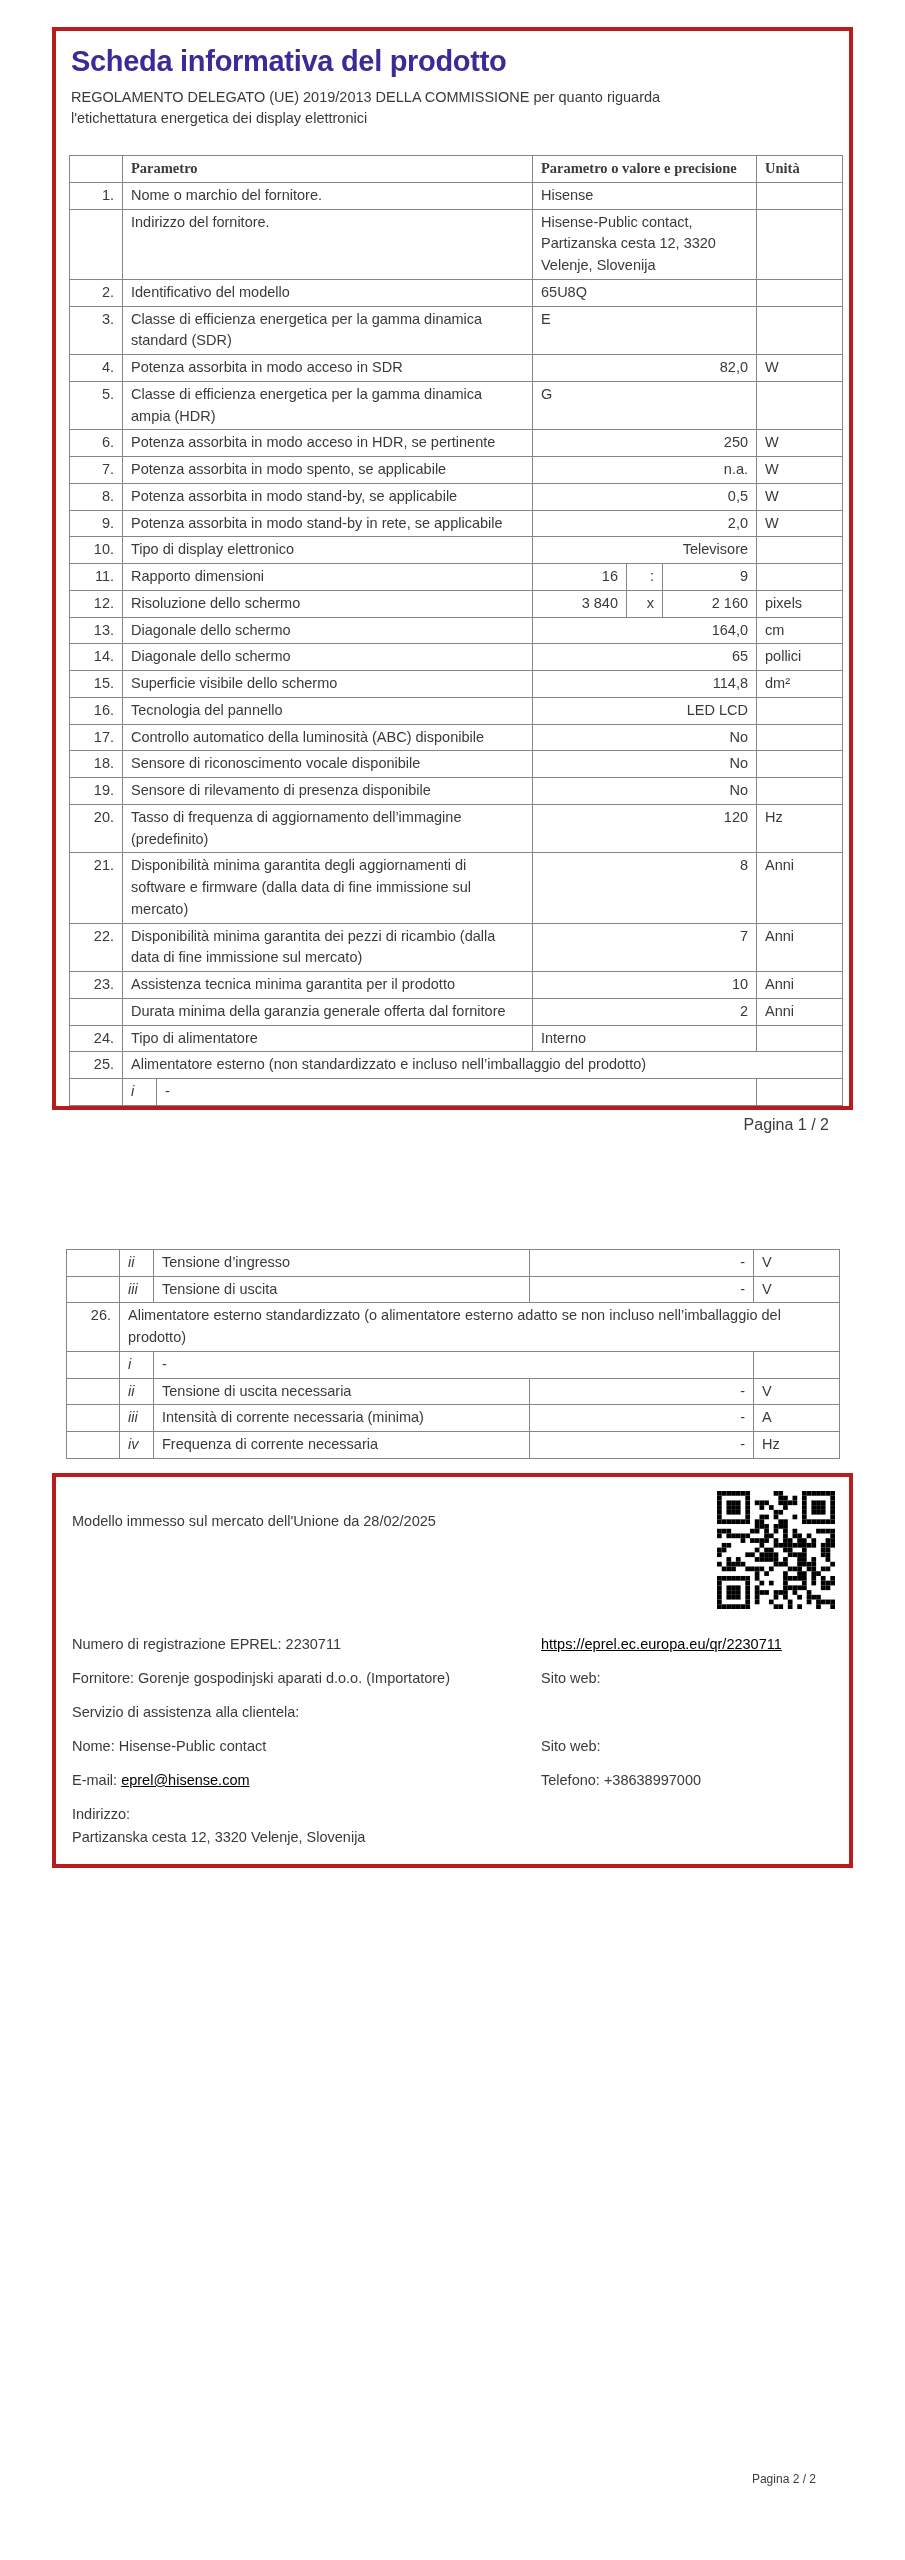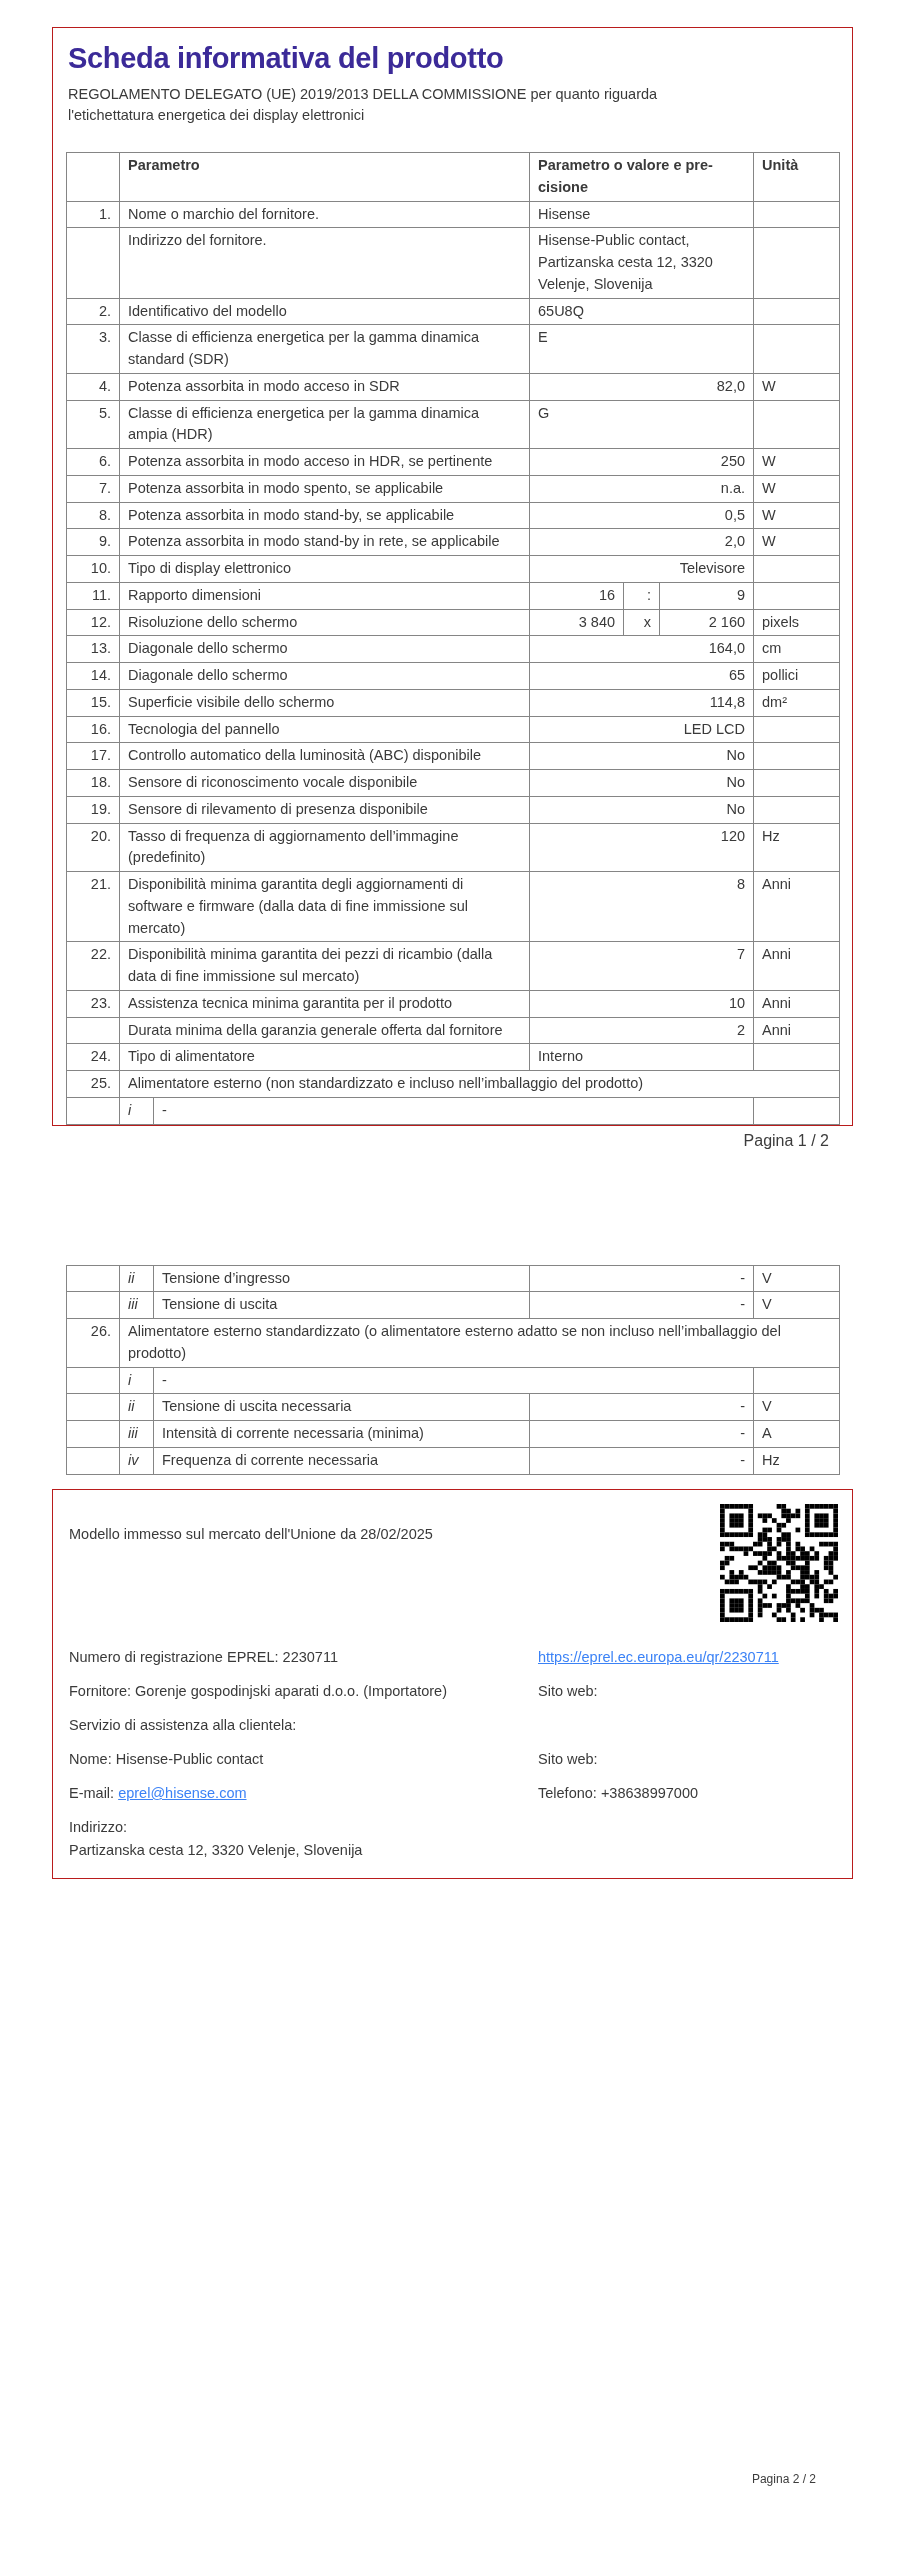--- a/index.html
+++ b/index.html
@@ -2,46 +2,46 @@
 <html><head>
 <meta charset="utf-8">
 <style>
   html,body{margin:0;padding:0;}
   body{
     width:905px;height:2560px;position:relative;background:#ffffff;
     font-family:"Liberation Sans","DejaVu Sans",sans-serif;
     color:#3a3a3a;font-size:14.5px;overflow:hidden;
   }
   .wrap{margin:27px 52px 0 52px;width:801px;box-sizing:border-box;}
-  .card{border:1px solid #b91c1c;box-sizing:border-box;background:#fff;}
+  .card{border:4px solid #b91c1c;box-sizing:border-box;background:#fff;}
   .card1{padding:12px 13px 0 13px;}
   h1.title{font-size:29px;font-weight:700;color:#3b2a98;margin:2px 0 9px 2px;letter-spacing:-0.3px;}
   p.intro{margin:0 2px 27px 2px;line-height:1.42;white-space:pre-line;}
   table.ptable{border-collapse:collapse;width:773px;table-layout:fixed;}
   table.ptable td{
     border:1px solid #858585;padding:2px 8px;line-height:1.5;
     vertical-align:top;overflow:hidden;
   }
   td.al-r{text-align:right;}
   td.al-c{text-align:right;}
   td.numc{text-align:right;}
   td.it{font-style:italic;}
-  td.hb{font-weight:700;}
+  td.hb{font-weight:700;font-family:Liberation Serif, serif;}
   td.pre{white-space:pre-line;}
   .pagefoot{margin:6px 24px 0 0;text-align:right;font-size:16px;color:#3c3c3c;}
   .t2{margin:115px 0 0 14px;}
   .card2{margin-top:14px;position:relative;padding:16px 14px;min-height:390px;}
   .qr{position:absolute;top:14px;right:14px;width:118px;height:118px;}
   .qr svg{display:block;width:118px;height:118px;}
   .model-line{margin:20px 0 105px 2px;}
   .inf-row{display:flex;margin:0 0 13px 2px;line-height:1.45;}
   .inf-l{width:438px;margin-right:31px;}
   .inf-r{width:290px;}
   .b{font-weight:400;}
-  a.lnk{color:#3b82f6;text-decoration:underline;cursor:pointer;word-break:break-all;display:inline-block;max-width:250px;}
+  a.lnk{color:#000000;text-decoration:underline;cursor:pointer;word-break:break-all;display:inline-block;max-width:250px;}
   .addr-line{margin:1px 0 0 2px;line-height:1.45;}
   .foot2{position:absolute;top:2472px;right:89px;font-size:12px;color:#3c3c3c;}
 </style>
 </head>
 <body>
 
 <div class="wrap">
 
   <div class="card card1">
     <h1 class="title">Scheda informativa del prodotto</h1>

